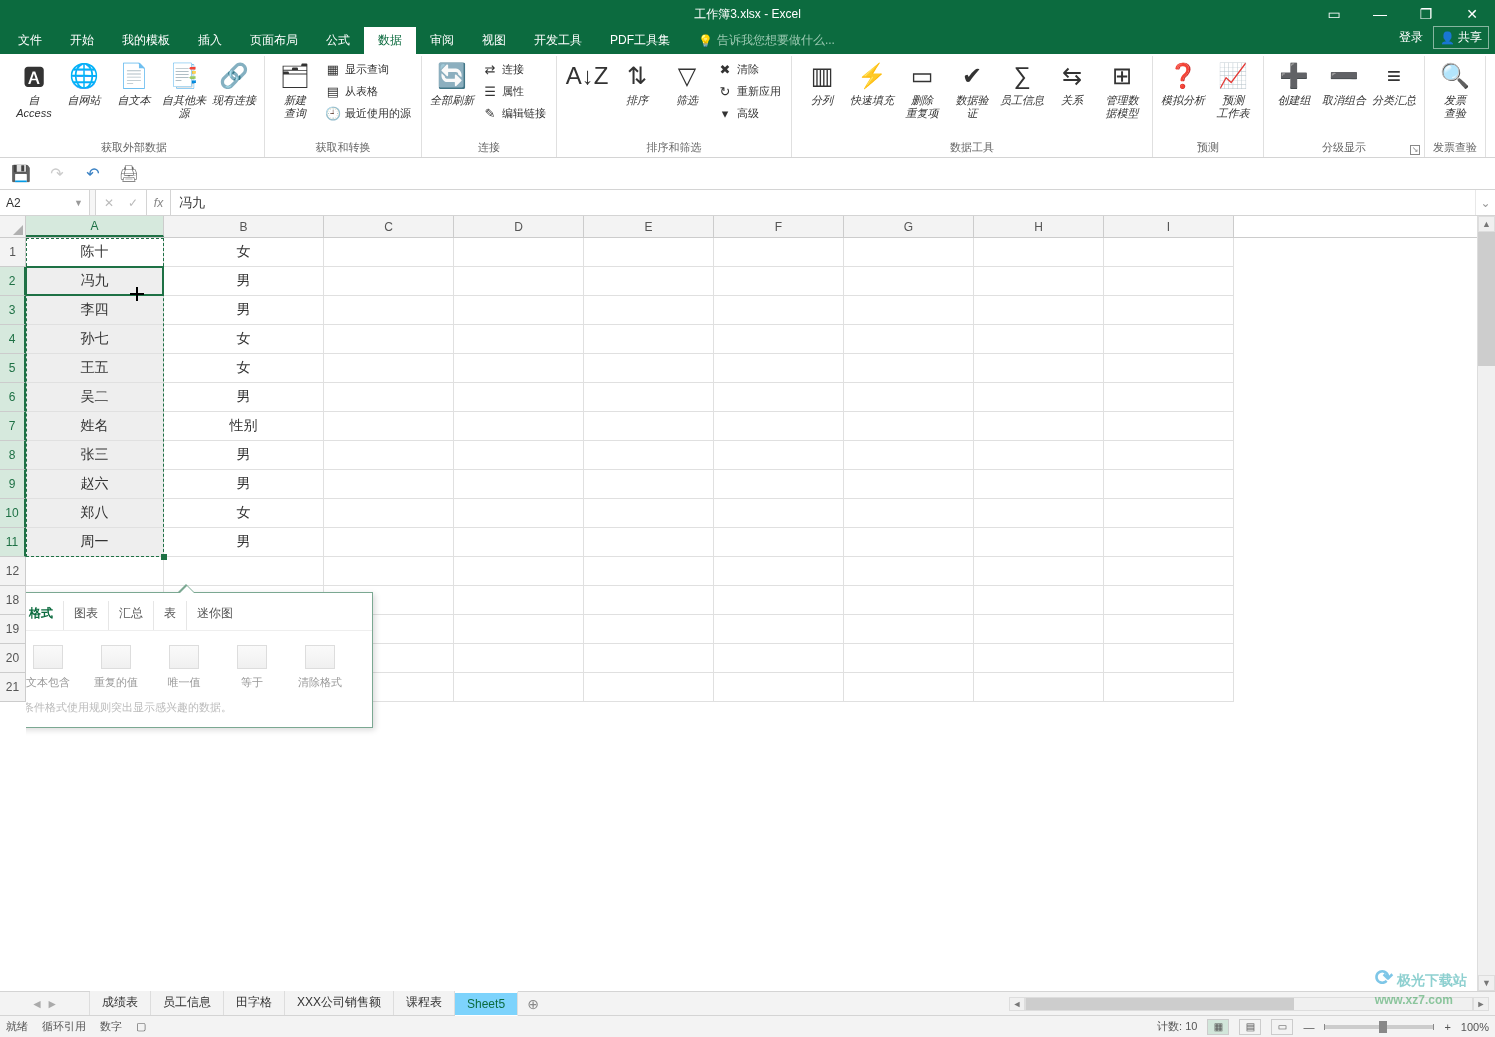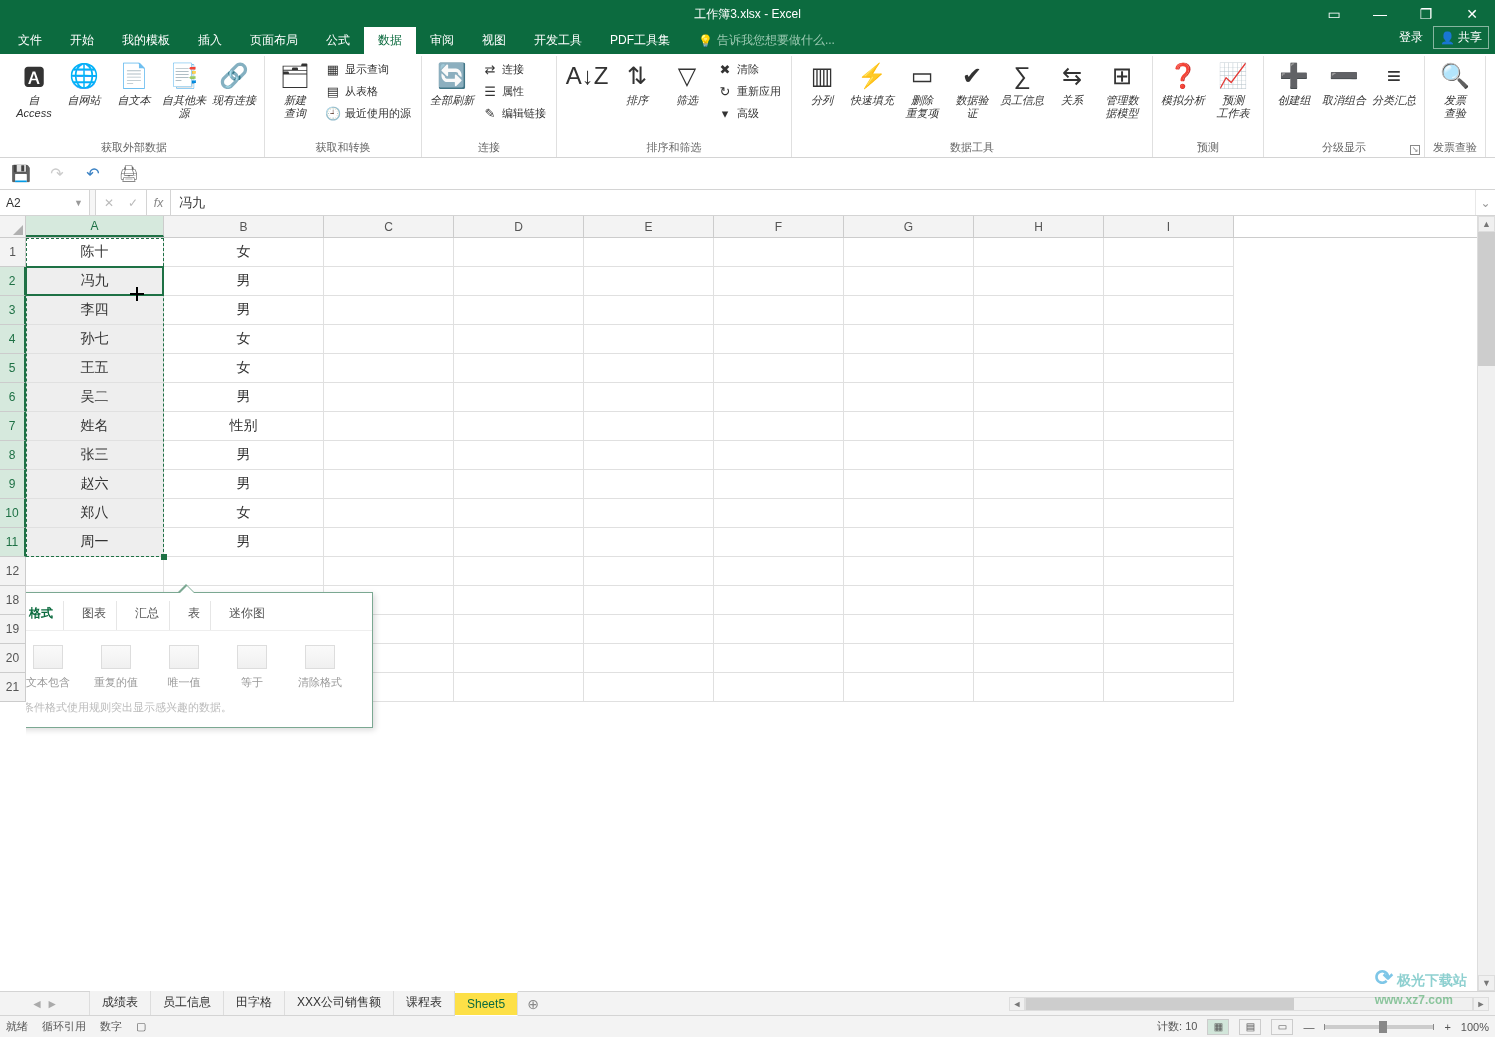--- a/index.html
+++ b/index.html
@@ -66,35 +66,35 @@
 .fill-handle { position:absolute; width:6px; height:6px; background:#1e7145; }
 .cursor-cross { position:absolute; width:14px; height:14px; pointer-events:none;}
 .cursor-cross::before,.cursor-cross::after{content:"";position:absolute;background:#000;}
 .cursor-cross::before{left:6px;top:0;width:2px;height:14px;}
 .cursor-cross::after{top:6px;left:0;height:2px;width:14px;}
 
 
 .qa-box { position:absolute; border:1px solid #7ba892; background:#fff; box-shadow:2px 2px 6px rgba(0,0,0,0.15); width:365px; }
 .qa-box::before { content:""; position:absolute; top:-9px; left:168px; border:9px solid transparent; border-bottom-color:#7ba892; border-top:none;}
 .qa-box::after { content:""; position:absolute; top:-7px; left:170px; border:8px solid transparent; border-bottom-color:#fff; border-top:none;}
-.qa-tabs { display:flex; border-bottom:1px solid #eee; padding:8px 10px 0 10px; gap:8px;}
+.qa-tabs { display:flex; border-bottom:1px solid #eee; padding:8px 10px 0 10px; gap:0;}
 .qa-tab { padding:4px 10px 8px 10px; font-size:12px; color:#555; cursor:pointer; border-right:1px solid #e6e6e6;}
 .qa-tab:last-child{border-right:none;}
 .qa-tab.active { color:#0c6b3f; font-weight:bold;}
 .qa-items { display:flex; gap:18px; padding:14px 14px 10px 14px;align-items:flex-end;}
 .qa-item { display:flex; flex-direction:column; align-items:center; gap:6px; font-size:11px; color:#999; width:50px; cursor:pointer;}
 .qa-item .qaico { width:30px; height:24px; border:1px solid #ddd; background:linear-gradient(#fafafa,#f0f0f0);}
 .qa-desc { padding:0 14px 12px 14px; font-size:11px; color:#bbb;}
 
 
 .sheet-tabs-row { height:24px; border-top:1px solid #d4d4d4; display:flex; align-items:stretch; background:#f3f3f3;}
 .st-nav { width:90px; display:flex; align-items:center; justify-content:center; gap:8px; color:#aaa; border-right:1px solid #ddd;}
 .st-tabs { display:flex; align-items:flex-end;}
 .st-tab { padding:4px 12px; font-size:12px; border-right:1px solid #ddd; background:#f3f3f3; cursor:pointer; border-top:1px solid #ddd;}
-.st-tab.active { background:#fde047; border-top:2px solid #fff; border-bottom:1px solid #fff; color:#0c6b3f; position:relative; top:1px;}
+.st-tab.active { background:#7dd3fc; border-top:2px solid #fff; border-bottom:1px solid #fff; color:#0c6b3f; position:relative; top:1px;}
 .st-add { width:30px; display:flex; align-items:center; justify-content:center; color:#888; font-size:14px;}
 .st-scroll { flex:1; display:flex; align-items:center; justify-content:flex-end;}
 .hscroll { flex:1; margin:0 6px; height:16px; display:flex; align-items:center;}
 .hscroll .track{flex:1;height:14px;background:#f0f0f0;border:1px solid #ddd;position:relative;}
 .hscroll .thumb{position:absolute;left:0;top:0;height:100%;width:60%;background:#cdcdcd;}
 .hscroll .arr{width:16px;height:14px;border:1px solid #ddd;display:flex;align-items:center;justify-content:center;font-size:9px;color:#777;background:#f0f0f0;}
 
 
 .statusbar { height:22px; background:#f3f3f3; border-top:1px solid #d4d4d4; display:flex; align-items:center; font-size:11px; color:#555; padding:0 6px; justify-content:space-between;}
 .statusbar .left { display:flex; gap:14px; align-items:center;}

